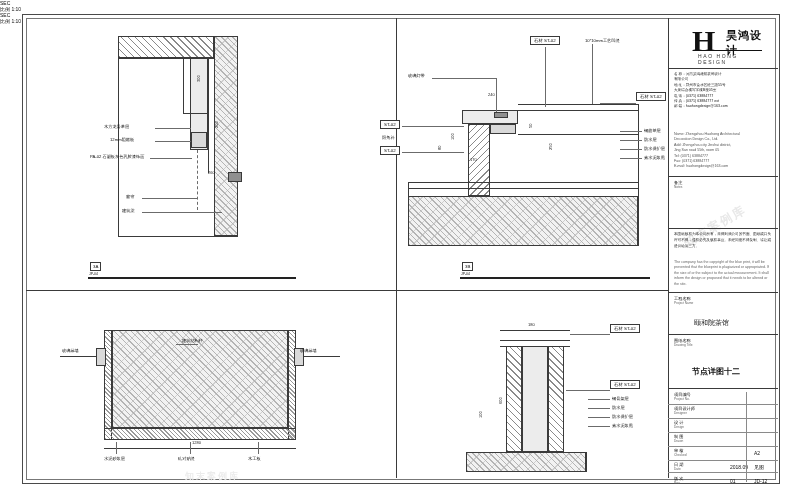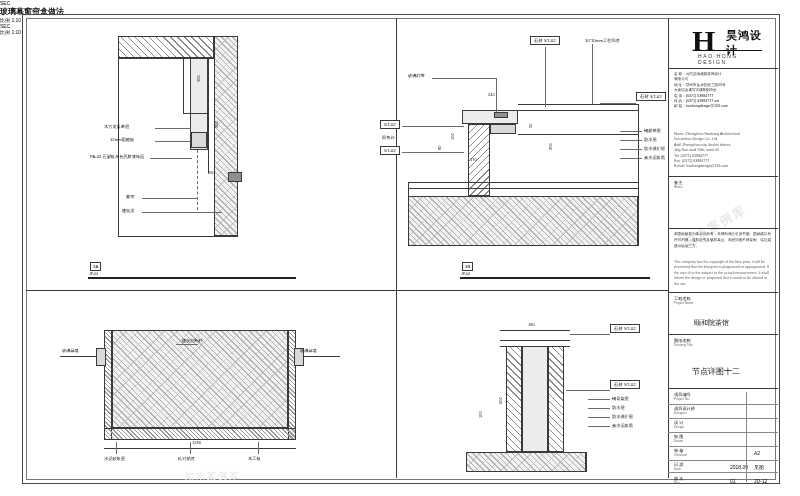--- a/index.html
+++ b/index.html
@@ -80,21 +80,20 @@
     <div class="t" style="left:126px;top:194px;">窗帘</div>
     <div class="line hline thin" style="left:142px;top:212px;width:80px;"></div>
     <div class="t" style="left:122px;top:208px;">建筑梁</div>
 
     <div class="line hline" style="left:88px;top:277px;width:208px;height:1.6px;background:#222;"></div>
     <div class="tagbox" style="left:90px;top:262px;padding:1px 2px;">
       <span>3A</span>
     </div>
     <div class="t" style="left:89px;top:272px;font-size:3.4px;">JP-04</div>
     <div class="t5" style="left:107px;top:266px;">SEC</div>
-    <div class="t8" style="left:150px;top:262px;font-weight:bold;">玻璃幕窗帘盒做法</div>
     <div class="t5" style="left:230px;top:270px;">比例 1:10</div>
   </div>
 
   <div>
     <div class="box concrete" style="left:408px;top:196px;width:230px;height:50px;"></div>
     <div class="box hatch135" style="left:468px;top:124px;width:22px;height:72px;"></div>
     <div class="box lightfill" style="left:462px;top:110px;width:56px;height:14px;"></div>
     <div class="box grayfill" style="left:490px;top:124px;width:26px;height:10px;"></div>
     <div class="line hline" style="left:518px;top:134px;width:120px;"></div>
     <div class="line hline" style="left:518px;top:110px;width:120px;"></div>
@@ -257,21 +256,21 @@
       <span class="en">Project Name</span>
     </div>
     <div class="fieldval" style="left:26px;top:304px;font-size:7px;">颐和院茶馆</div>
 
     <div class="line hline" style="left:0;top:320px;width:110px;"></div>
 
     <div class="fieldlabel" style="left:6px;top:324px;">
       <span>图纸名称</span>
       <span class="en">Drawing Title</span>
     </div>
-    <div class="fieldval" style="left:24px;top:352px;font-size:8px;font-weight:normal;">节点详图十二</div>
+    <div class="fieldval" style="left:24px;top:352px;font-size:8px;font-weight:bold;">节点详图十二</div>
 
     <div class="line hline" style="left:0;top:374px;width:110px;"></div>
 
     <div>
       <div class="fieldlabel" style="left:6px;top:378px;">
         <span>项目编号</span>
         <span class="en">Project No.</span>
       </div>
       <div class="fieldval" style="left:62px;top:380px;"></div>
       <div class="line hline" style="left:0;top:390px;width:110px;background:#8a8a8a;"></div>

